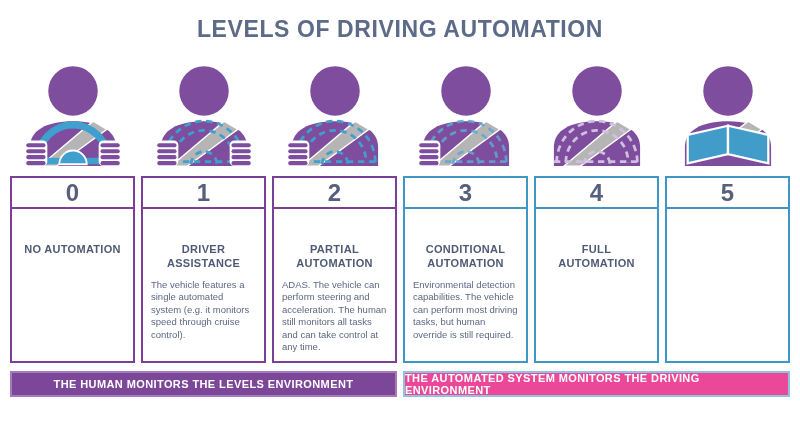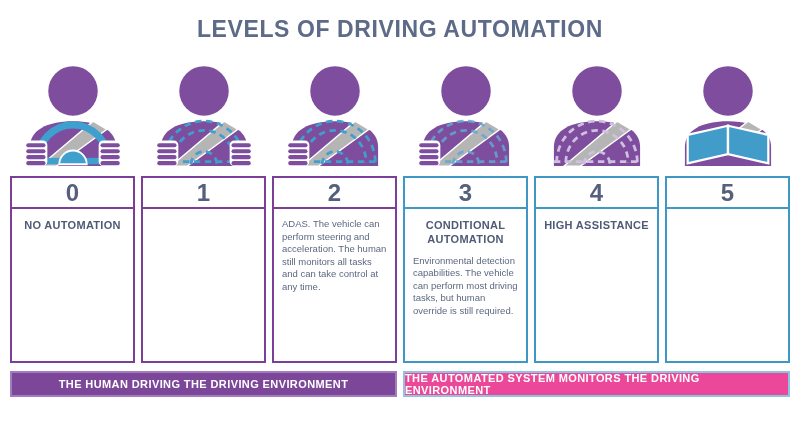--- a/index.html
+++ b/index.html
@@ -16,21 +16,21 @@
   .icon-wrap { height:118px; width:110px; margin-bottom:5px; }
   .icon-wrap svg { width:110px; height:118px; display:block; }
 
   .card { width:125px; height:187px; background:#ffffff; border:2px solid; display:flex; flex-direction:column; }
   .card.purple { border-color:#7c3f98; }
   .card.blue   { border-color:#3f97c6; }
   .card-num { height:31px; display:flex; align-items:center; justify-content:center;
               font-size:24px; font-weight:bold; color:#565f7c; border-bottom:2px solid; }
   .card.purple .card-num { border-color:#7c3f98; }
   .card.blue   .card-num { border-color:#3f97c6; }
-  .card-body { padding:9px 8px 6px 8px; }
+  .card-body { padding:9px 8px 6px 8px;margin-top:24px; }
   .card-title { text-align:center; font-size:11px; font-weight:bold; color:#4f5a76;
                 letter-spacing:0.3px; line-height:1.3; margin-bottom:8px; }
   .card-desc { font-size:9.5px; color:#5c6880; line-height:1.32; }
 
   .footers { display:flex; gap:6px; margin-top:8px; }
   .footer-bar { flex:1 1 0; height:26px; display:flex; align-items:center; justify-content:center;
                 color:#ffffff; font-size:11px; font-weight:bold; letter-spacing:0.4px; border:2px solid; }
   .footer-bar.purple { background:#7d4799; border-color:#a37cc0; }
   .footer-bar.blue   { background:#ec4899; border-color:#8ec4e0; }
 </style>
@@ -95,20 +95,24 @@
             <rect x="88" y="90" width="26" height="28" rx="5" fill="#ffffff"></rect>
             <rect x="90" y="93" width="21" height="4.5" rx="2.2" fill="#7e4d9e"></rect>
             <rect x="90" y="99.5" width="21" height="4.5" rx="2.2" fill="#7e4d9e"></rect>
             <rect x="90" y="106" width="21" height="4.5" rx="2.2" fill="#7e4d9e"></rect>
             <rect x="90" y="112.5" width="21" height="4.5" rx="2.2" fill="#7e4d9e"></rect>
           </g>
         </svg>
       </div>
       <div class="card purple">
         <div class="card-num">1</div>
+        <div class="card-body">
+          <div class="card-title">DRIVER ASSISTANCE</div>
+          <div class="card-desc">The vehicle features a single automated system (e.g. it monitors speed through cruise control).</div>
+        </div>
       </div>
     </div>
 
     <div class="col">
       <div class="icon-wrap">
         <svg viewBox="0 0 120 118">
           <circle cx="60" cy="36" r="27" fill="#7e4d9e"></circle>
           <path d="M13,118 V97 C13,79 31,69 60,69 C89,69 107,79 107,97 V118 Z" fill="#7e4d9e"></path>
           <path d="M82,69 L97,78 L42,118 L24,118 Z" fill="#b5b5b5" stroke="#ffffff" stroke-width="1.5"></path>
           <g fill="none" stroke="#3f9fce" stroke-width="3" stroke-dasharray="7 5">
@@ -122,20 +126,21 @@
             <rect x="9" y="93" width="21" height="4.5" rx="2.2" fill="#7e4d9e"></rect>
             <rect x="9" y="99.5" width="21" height="4.5" rx="2.2" fill="#7e4d9e"></rect>
             <rect x="9" y="106" width="21" height="4.5" rx="2.2" fill="#7e4d9e"></rect>
             <rect x="9" y="112.5" width="21" height="4.5" rx="2.2" fill="#7e4d9e"></rect>
           </g>
         </svg>
       </div>
       <div class="card purple">
         <div class="card-num">2</div>
         <div class="card-body">
+          <div class="card-title">PARTIAL AUTOMATION</div>
           <div class="card-desc">ADAS. The vehicle can perform steering and acceleration. The human still monitors all tasks and can take control at any time.</div>
         </div>
       </div>
     </div>
 
     <div class="col">
       <div class="icon-wrap">
         <svg viewBox="0 0 120 118">
           <circle cx="60" cy="36" r="27" fill="#7e4d9e"></circle>
           <path d="M13,118 V97 C13,79 31,69 60,69 C89,69 107,79 107,97 V118 Z" fill="#7e4d9e"></path>
@@ -174,21 +179,21 @@
             <path d="M13,113 H107"></path>
             <path d="M16,114 A44,45 0 0 1 104,114"></path>
             <path d="M26,114 A34,35 0 0 1 94,114"></path>
             <path d="M46,116 A14,14 0 0 1 74,116"></path>
           </g>
         </svg>
       </div>
       <div class="card blue">
         <div class="card-num">4</div>
         <div class="card-body">
-          <div class="card-title">HIGH ASSISTANCE</div>
+          <div class="card-title">FULL AUTOMATION</div>
         </div>
       </div>
     </div>
 
     <div class="col">
       <div class="icon-wrap">
         <svg viewBox="0 0 120 118">
           <circle cx="60" cy="36" r="27" fill="#7e4d9e"></circle>
           <path d="M13,118 V97 C13,79 31,69 60,69 C89,69 107,79 107,97 V118 Z" fill="#7e4d9e"></path>
           <path d="M82,69 L97,78 L60,104 L48,96 Z" fill="#b5b5b5" stroke="#ffffff" stroke-width="1.5"></path>
@@ -199,17 +204,17 @@
       <div class="card blue">
         <div class="card-num">5</div>
         <div class="card-body">
         </div>
       </div>
     </div>
 
   </div>
 
   <div class="footers">
-    <div class="footer-bar purple">THE HUMAN DRIVING THE DRIVING ENVIRONMENT</div>
+    <div class="footer-bar purple">THE HUMAN MONITORS THE LEVELS ENVIRONMENT</div>
     <div class="footer-bar blue">THE AUTOMATED SYSTEM MONITORS THE DRIVING ENVIRONMENT</div>
   </div>
 
 </div>
 
 </body></html>

